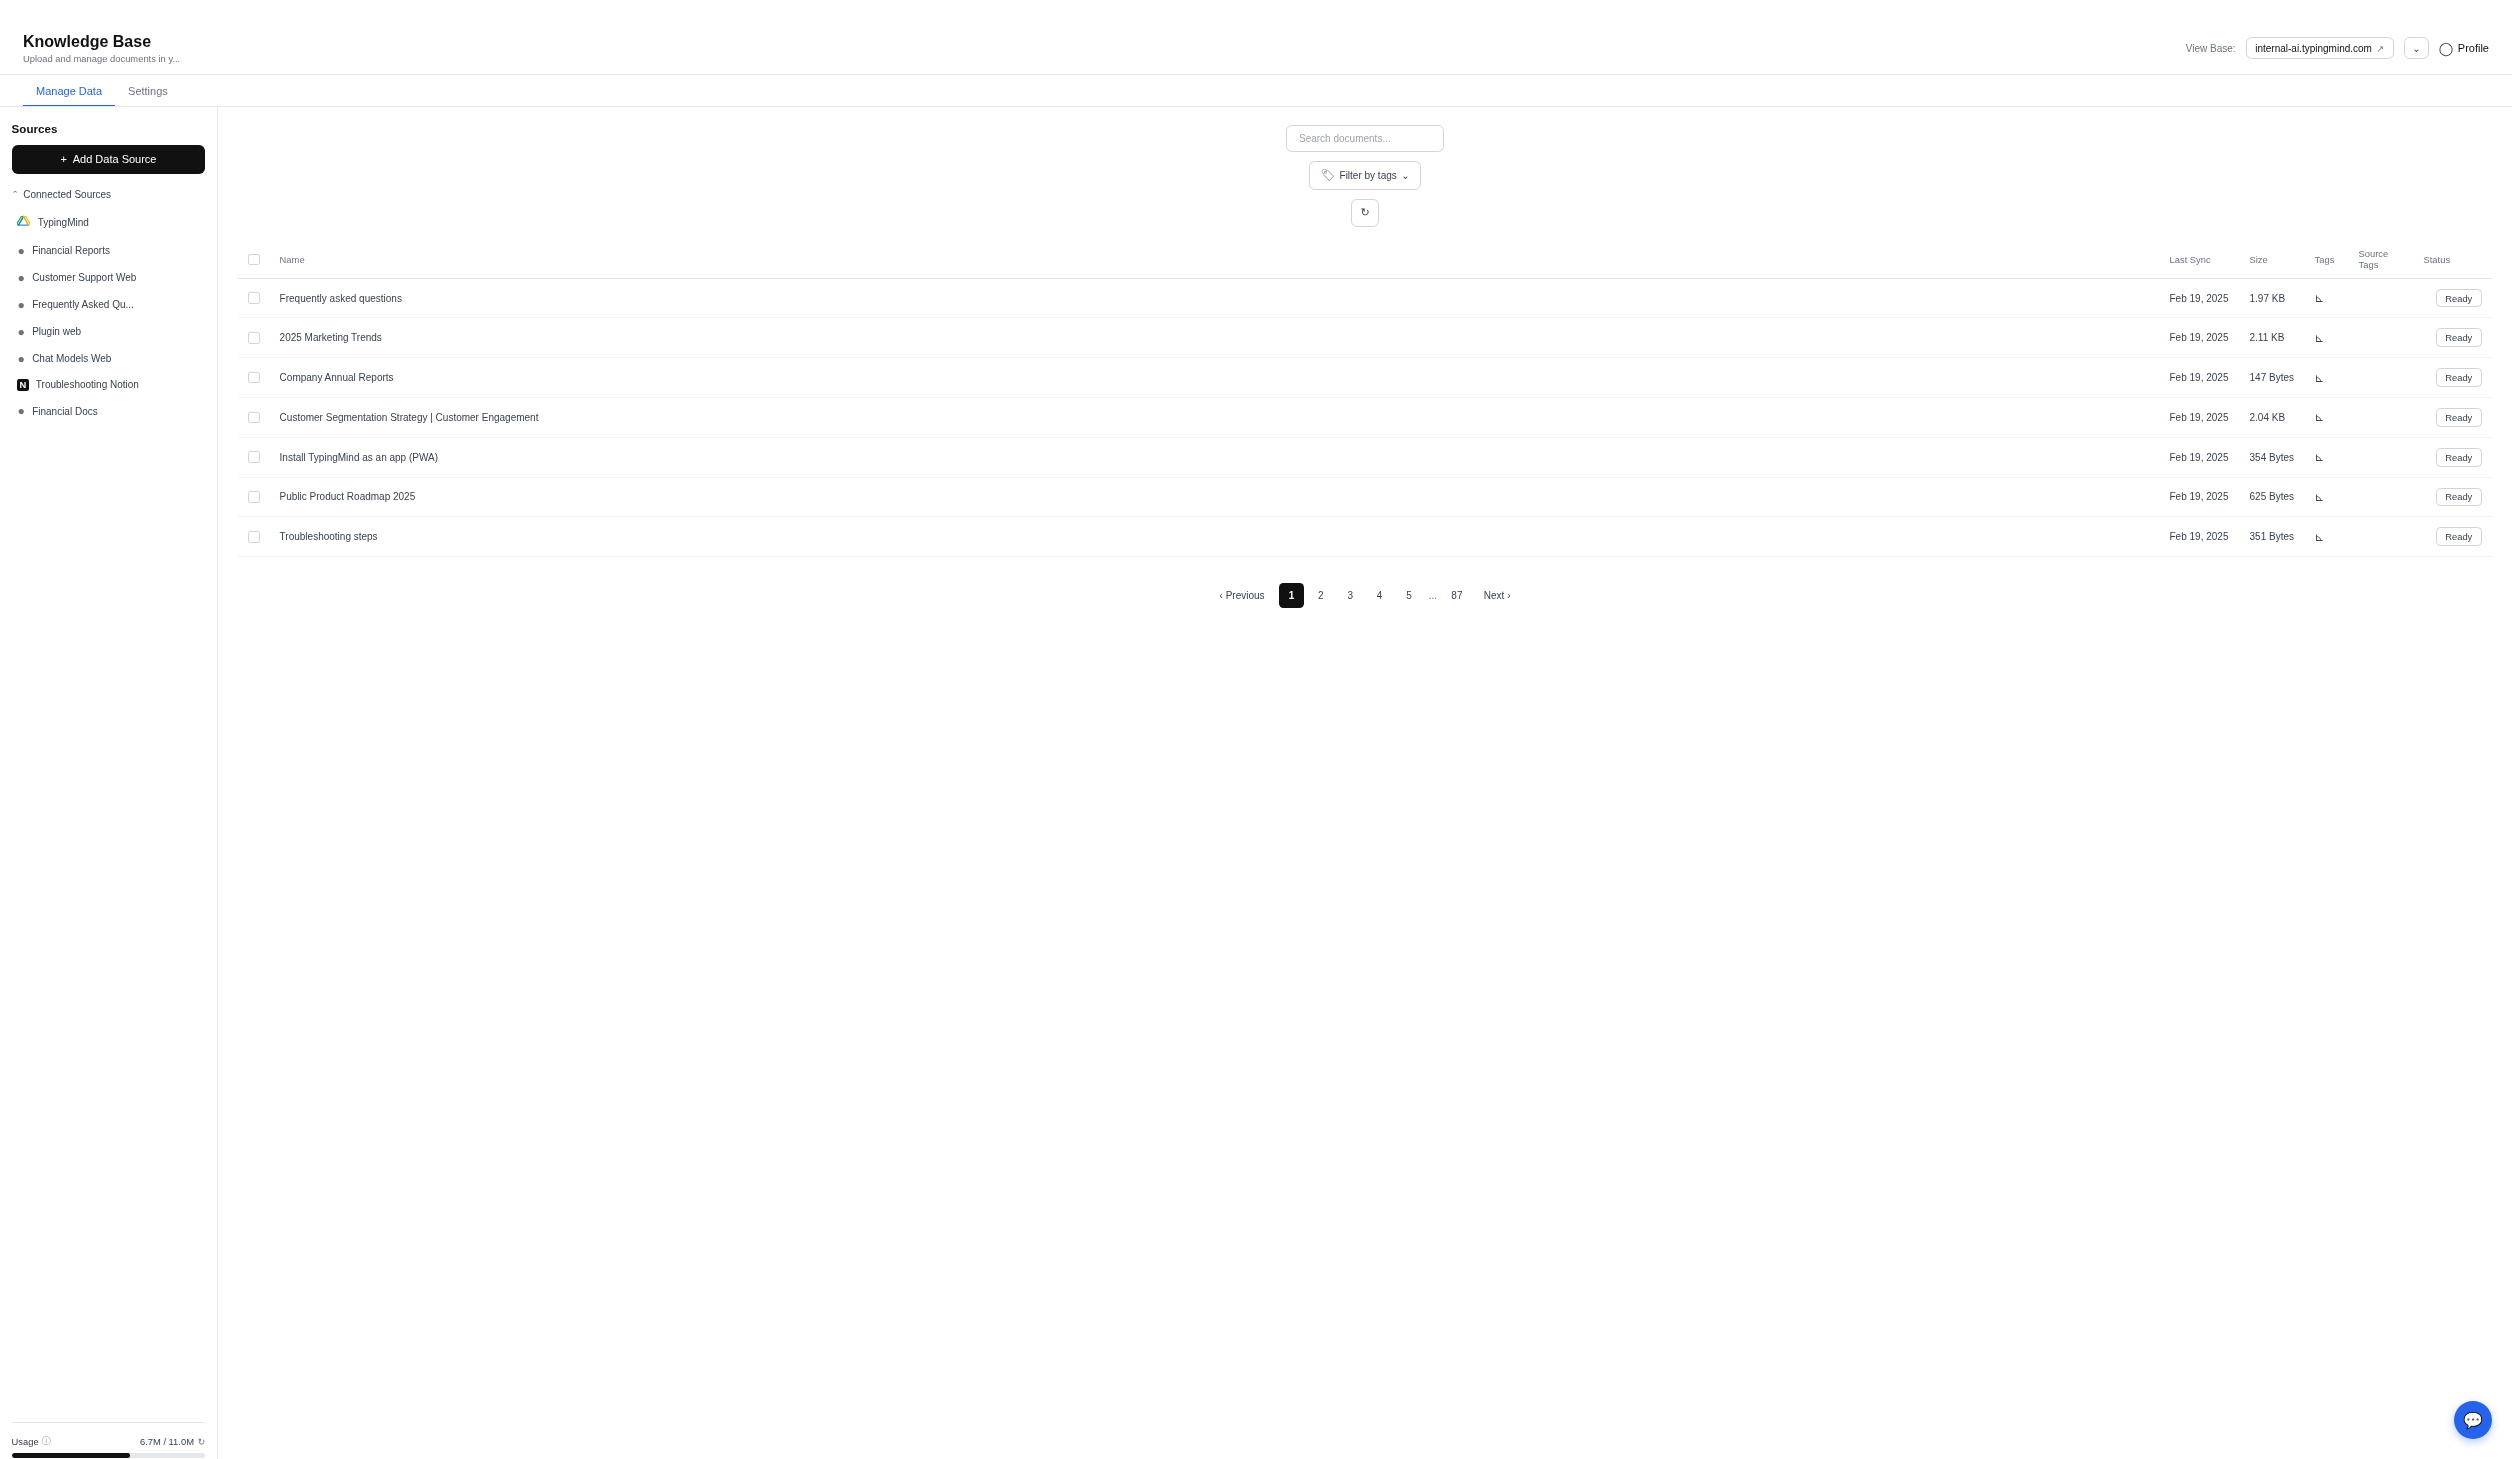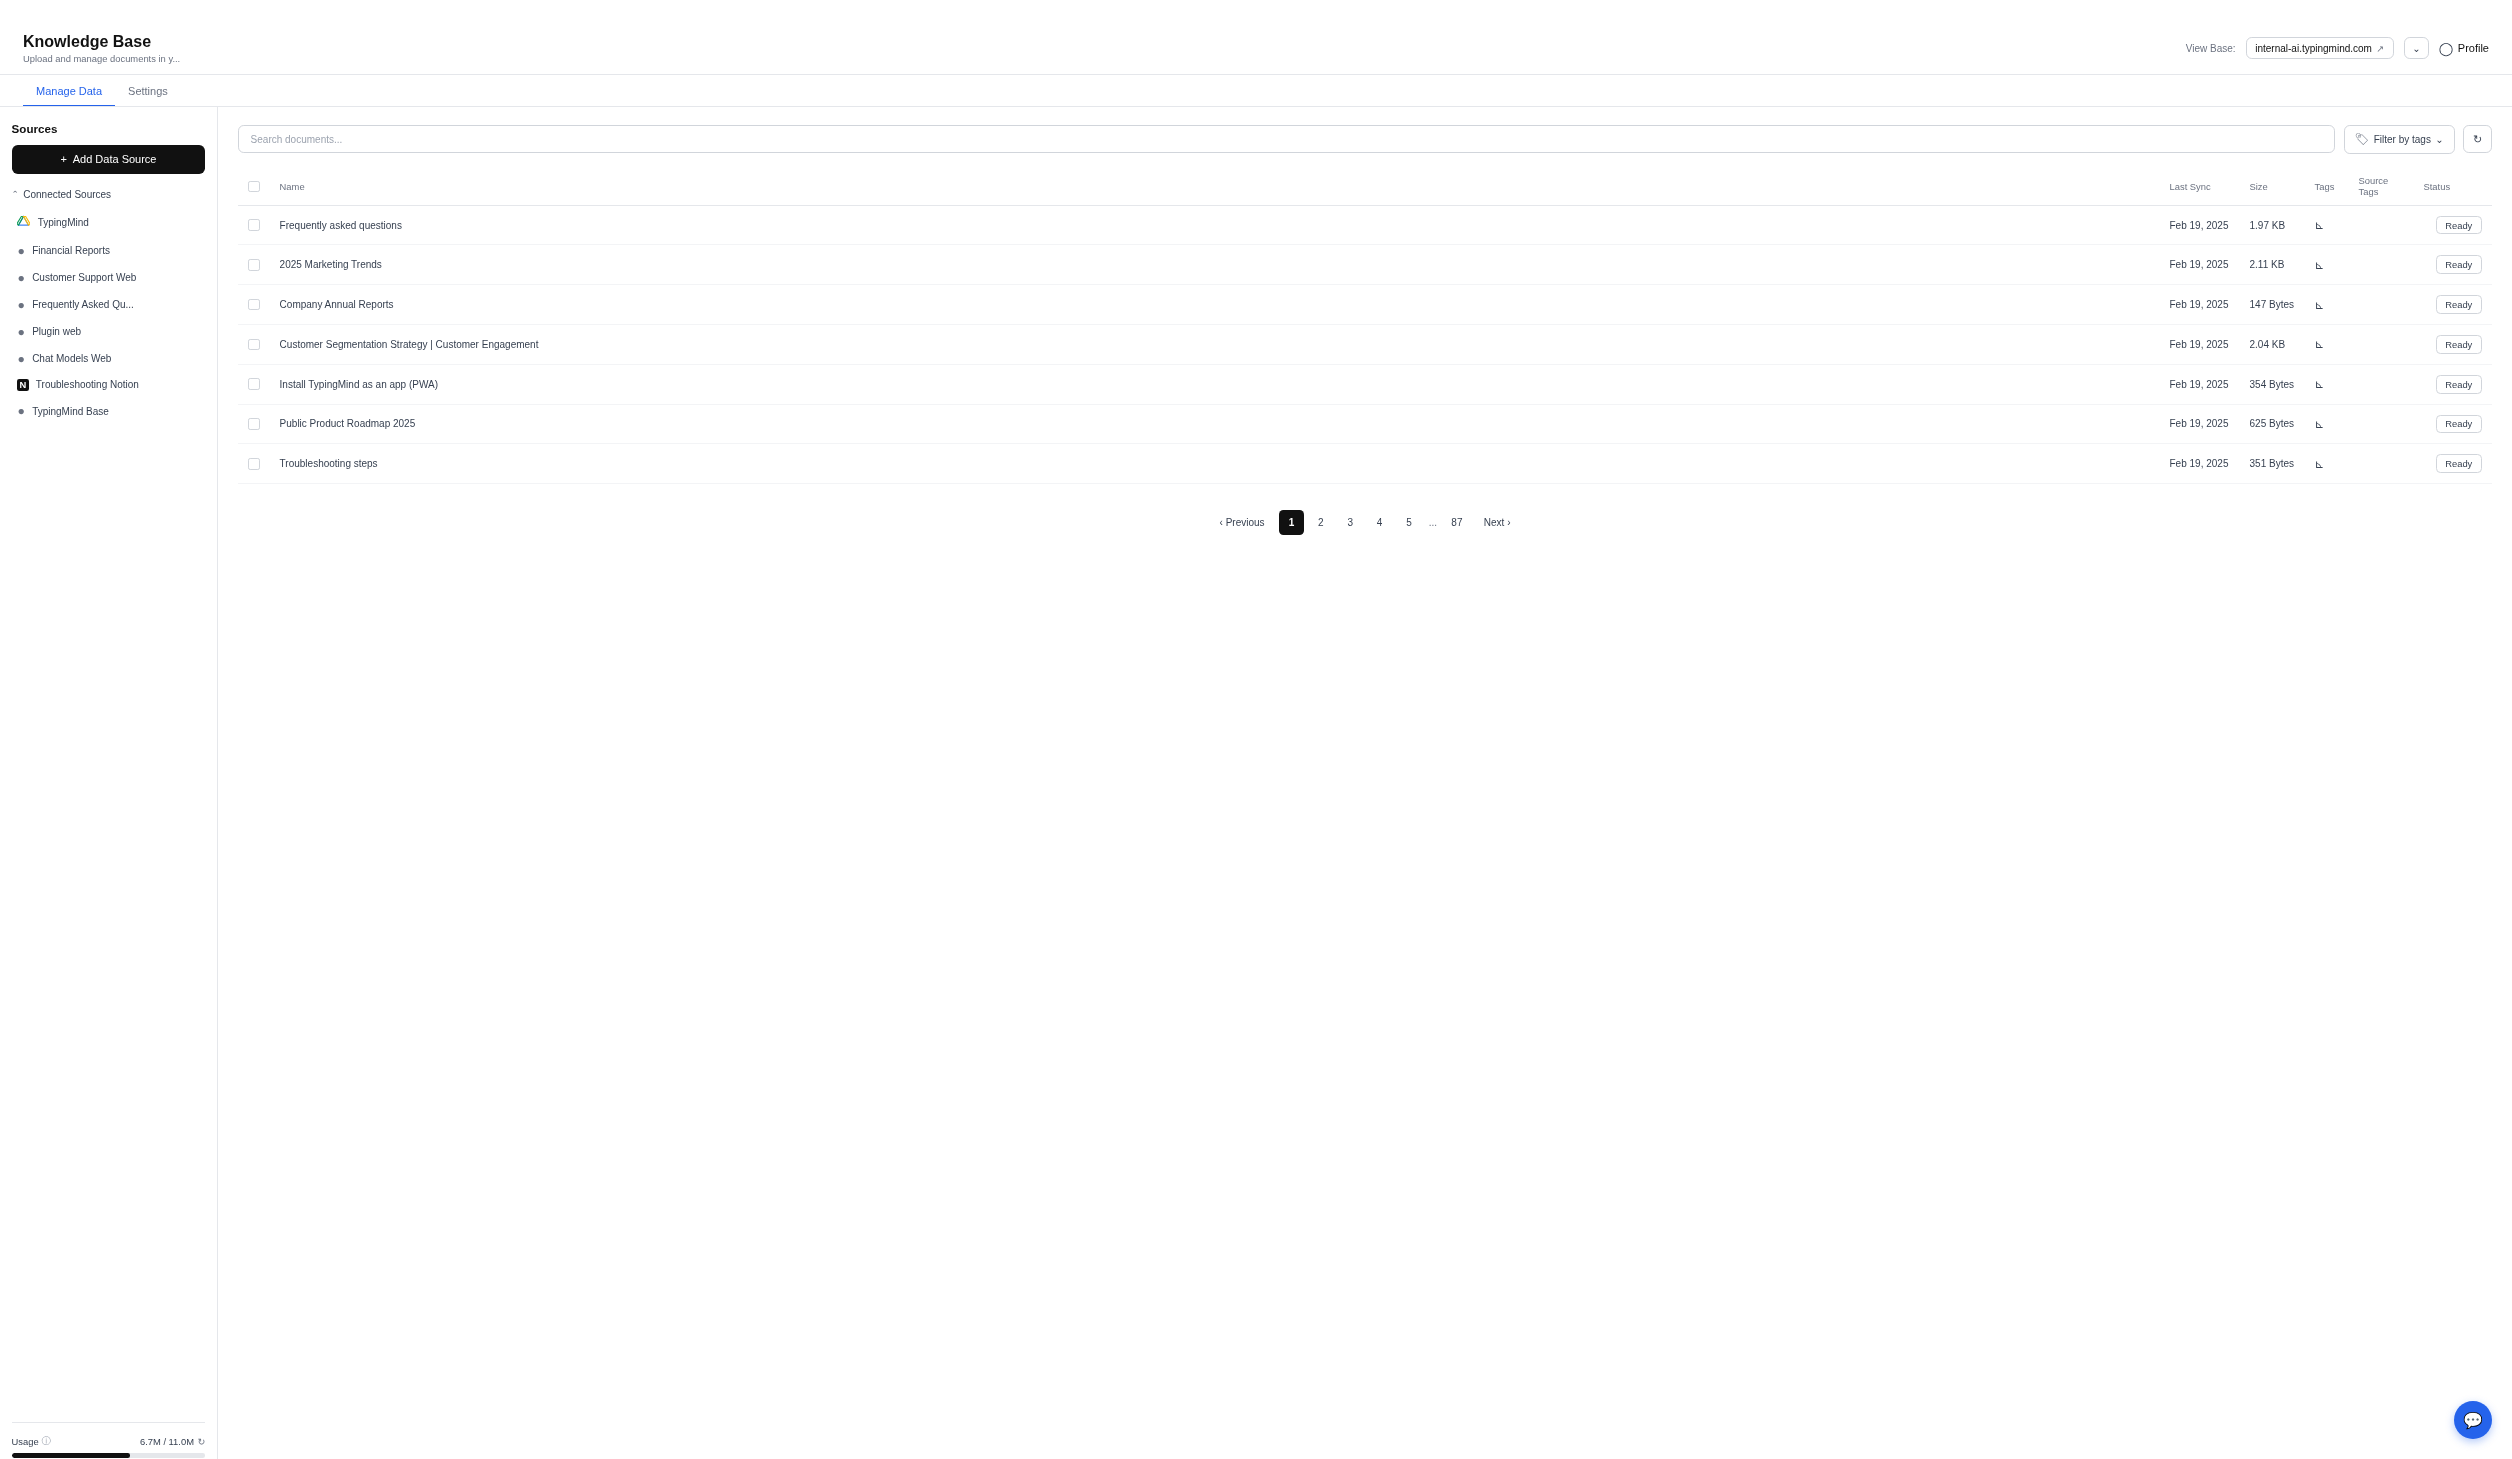--- a/index.html
+++ b/index.html
@@ -86,21 +86,21 @@
     .refresh-icon { color: #6b7280; cursor: pointer; font-size: 9.4px; }
     .usage-bar { width: 100%; height: 4.4px; background: #e5e7eb; border-radius: 2.2px; overflow: hidden; }
     .usage-fill { height: 100%; background: #111; border-radius: 2.2px; }
 
     
     .content {
       flex: 1; padding: 17.4px 20px; overflow-y: auto;
       display: flex; flex-direction: column;
     }
     .content-toolbar {
-      display: flex; align-items: center; gap: 8.7px; margin-bottom: 14.5px;
+      display: flex; align-items: center; gap: 8.7px; margin-bottom: 14.5px; flex-direction: column;
     }
     .search-input {
       flex: 1; padding: 7.3px 11.6px; border: 0.7px solid #d1d5db; border-radius: 5.8px;
       font-size: 10px; color: #374151; outline: none;
     }
     .search-input::placeholder { color: #9ca3af; }
     .filter-btn {
       display: flex; align-items: center; gap: 4.4px;
       border: 0.7px solid #d1d5db; border-radius: 5.8px;
       padding: 6.5px 10px; font-size: 10px; color: #374151; cursor: pointer; background: #fff;
@@ -246,21 +246,21 @@
       <span>Chat Models Web</span>
     </div>
 
     <div class="source-item">
       <span class="source-icon source-icon-notion">N</span>
       <span>Troubleshooting Notion</span>
     </div>
 
     <div class="source-item">
       <span class="source-icon source-icon-globe">●</span>
-      <span>TypingMind Base</span>
+      <span>Financial Docs</span>
     </div>
 
     <div class="sidebar-footer">
       <div class="usage-row">
         <span class="usage-label">
           <span>Usage</span>
           <span class="info-icon">ⓘ</span>
         </span>
         <span class="usage-value">
           <span>6.7M / 11.0M</span>

